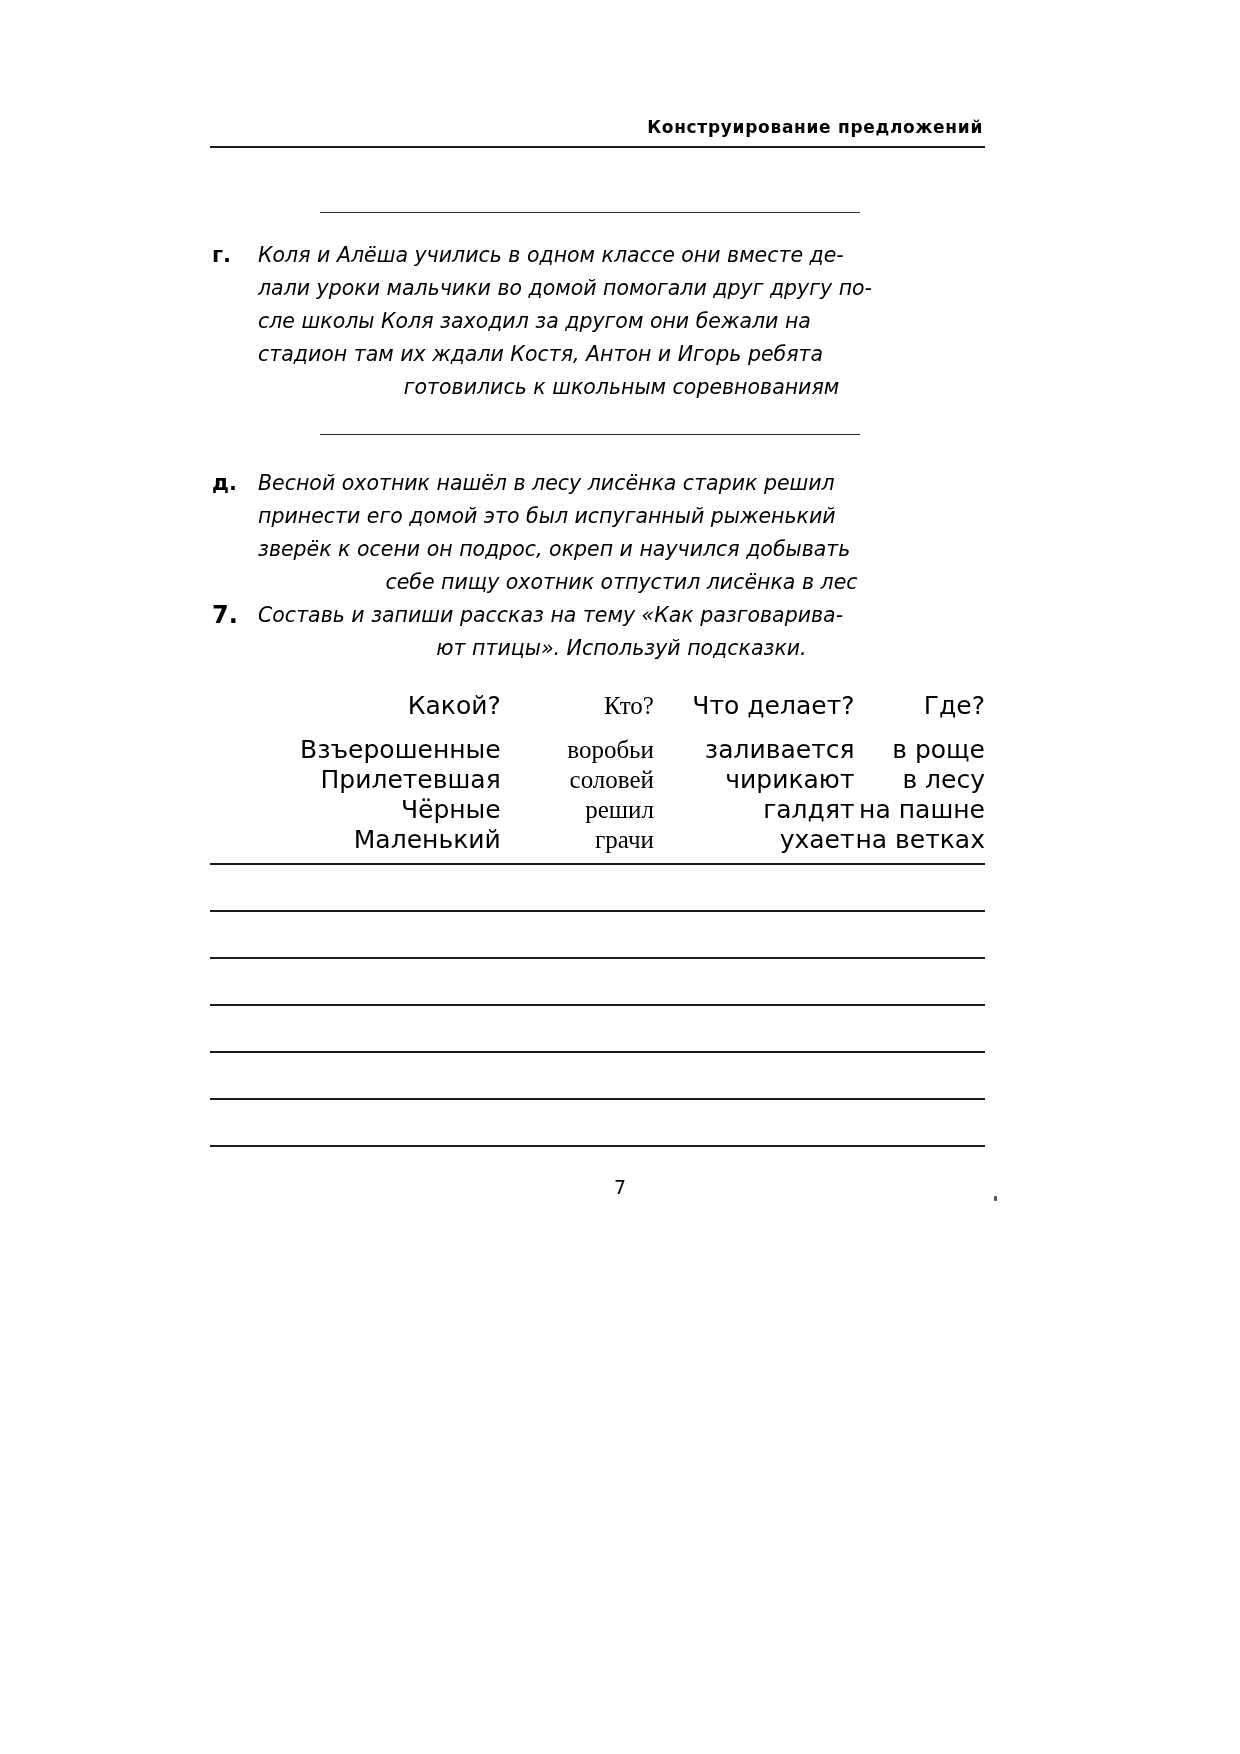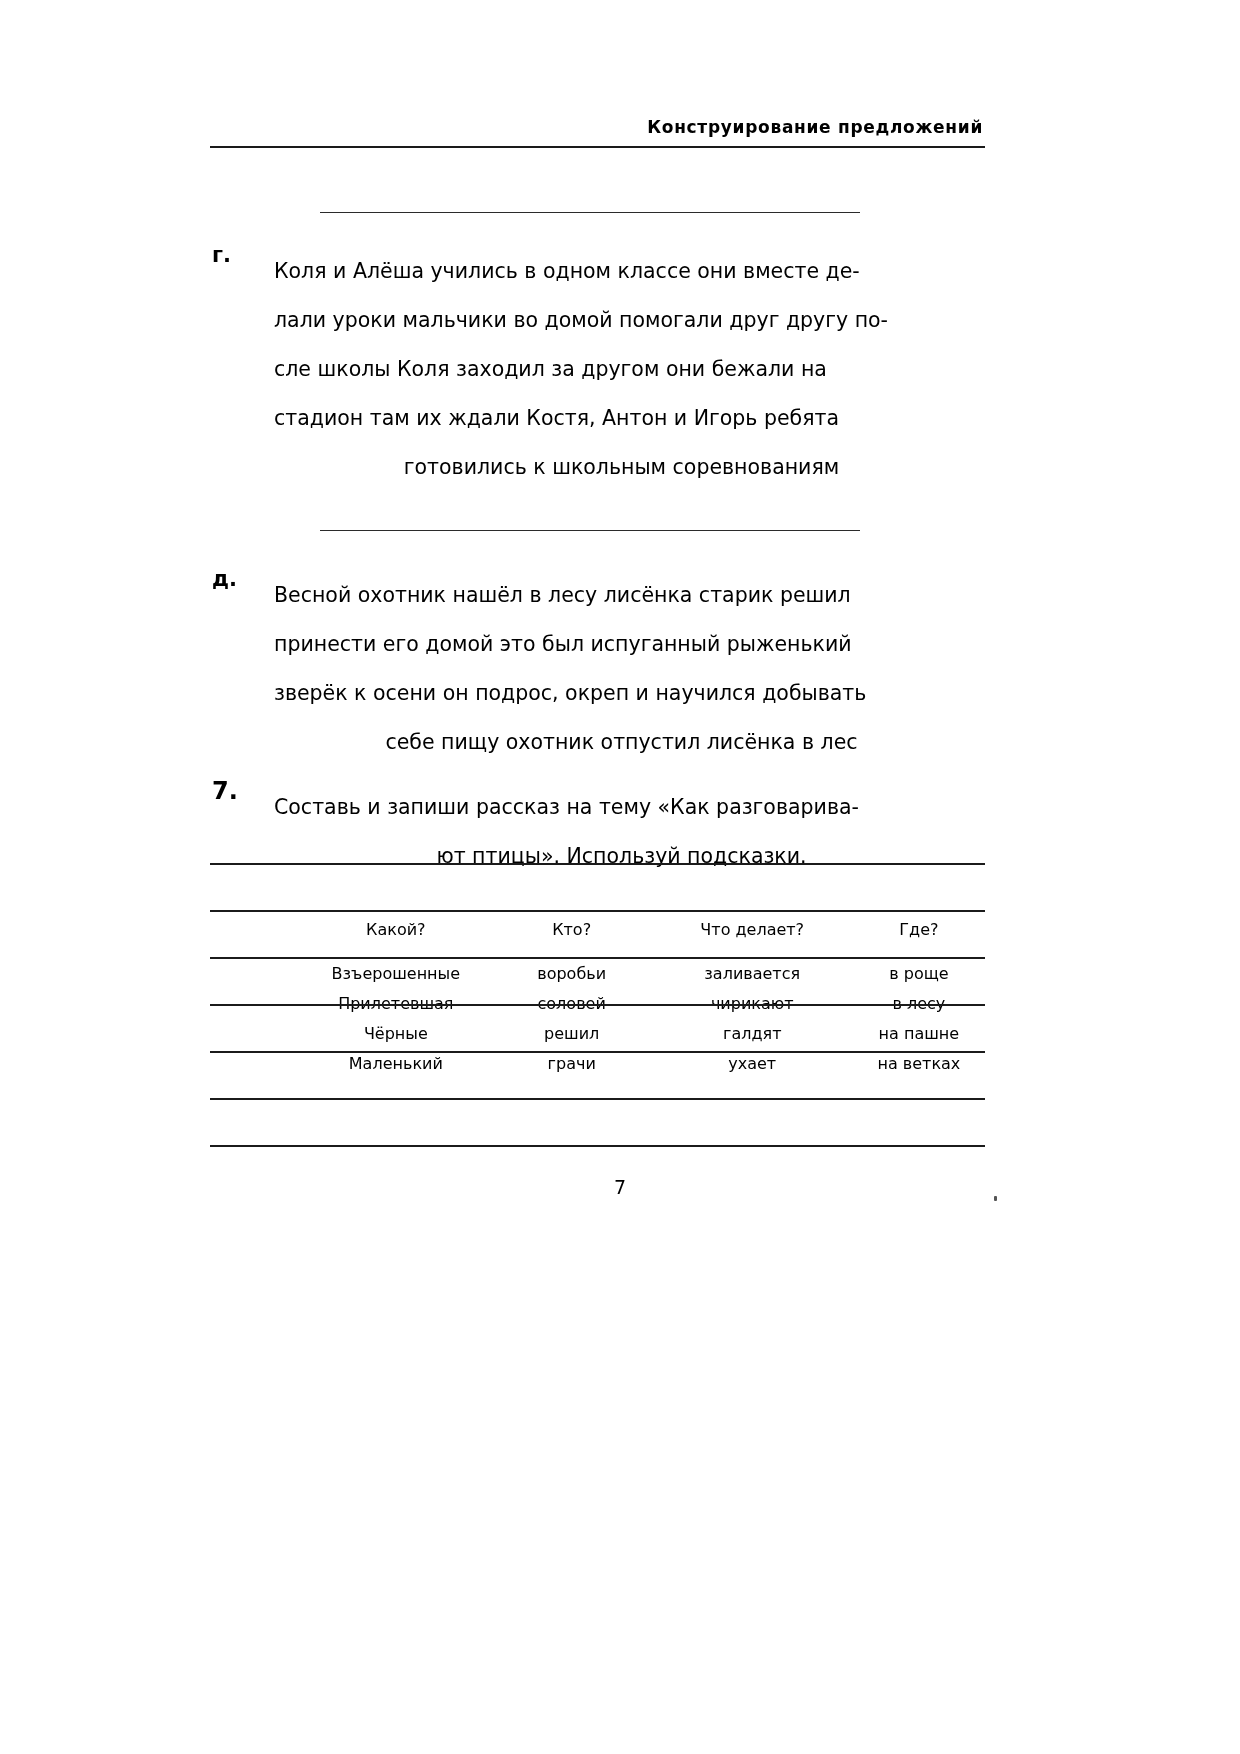--- a/index.html
+++ b/index.html
@@ -79,47 +79,48 @@
     font-size: 24px;
   }
   .ex-body {
     flex: 1 1 auto;
     font-size: 20.5px;
     line-height: 33px;
     text-align: justify;
     text-justify: inter-word;
   }
   .ex-body p {
-    margin: 16px;
+    margin: 0;
+    font-style: italic;
   }
   .ex-body p.last { text-align: center; }
 
   .ex7 { margin-top: 34px; }
 
   
   .hints {
     margin-top: 26px;
     margin-left: 46px;
     width: 729px;
     border-collapse: collapse;
   }
   .hints td, .hints th {
-    font-size: 16px;
+    font-size: 25px;
     line-height: 30px;
-    text-align: center;
+    text-align: right;
     font-weight: normal;
     padding: 0;
     vertical-align: top;
   }
   .hints th {
     padding-bottom: 14px;
     padding-left: 0;
   }
   .hints .c0 { width: 200px; }
-  .hints .c1 { width: 172px; }
+  .hints .c1 { width: 172px; font-family: Liberation Serif, serif; }
   .hints .c2 { width: 215px; margin-top: 28px; }
   .hints .c3 { width: 142px; }
   .hints th.c0, .hints td.c0 { padding-left: 44px; }
   .hints th.c1, .hints td.c1 { padding-left: 0px; }
   .hints th.c2, .hints td.c2 { padding-left: 0px; }
   .hints th.c3, .hints td.c3 { padding-left: 0px; }
 
   
   .writing-lines {
     position: absolute;

